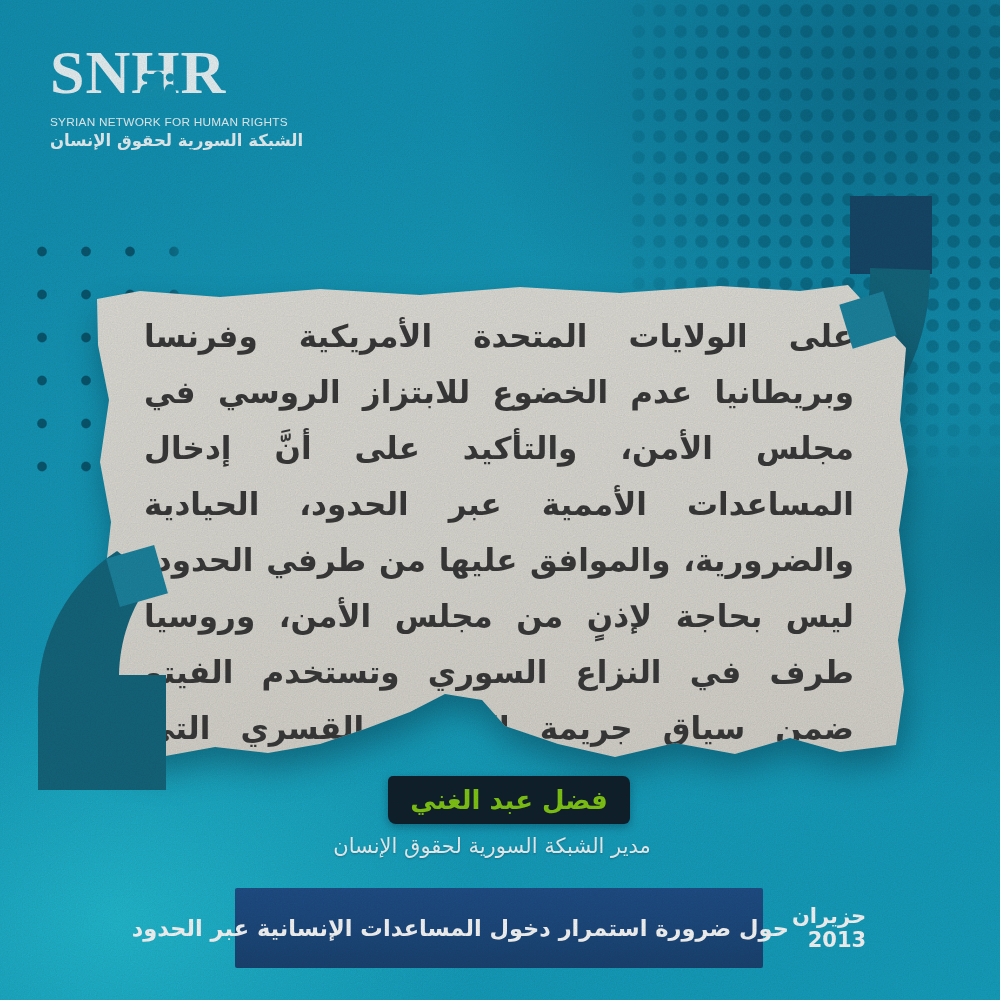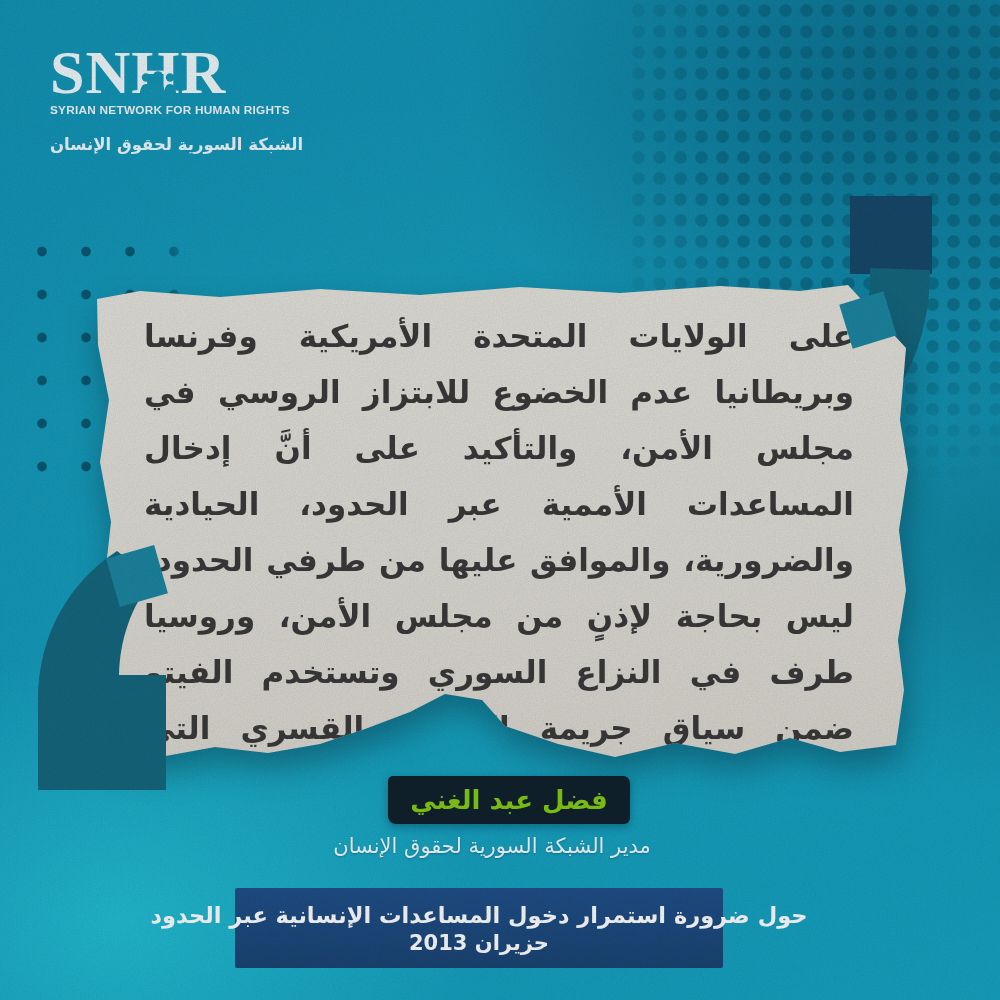--- a/index.html
+++ b/index.html
@@ -58,43 +58,43 @@
     font-weight:bold;font-size:31px;line-height:56px;color:#3b3b3b;
   }
 
   
   .logo{position:absolute;left:50px;top:44px;width:260px;z-index:7;color:#eef9fb;}
   .logo-acronym{
     font-family:"Liberation Serif","DejaVu Serif",serif;font-weight:bold;
     font-size:62px;line-height:56px;letter-spacing:1px;
   }
   .logo-people{position:absolute;left:88px;top:27px;}
-  .logo-en{font-family:"Liberation Sans",sans-serif;font-weight:bold;
-           font-size:11.8px;letter-spacing:0.25px;margin-top:3px;white-space:nowrap;}
-  .logo-ar{direction:rtl;text-align:left;font-weight:bold;font-size:16.5px;margin-top:18px;}
+  .logo-en{font-family:"Liberation Sans",sans-serif;font-weight:normal;
+           font-size:11.8px;letter-spacing:0.25px;margin-top:15px;white-space:nowrap;}
+  .logo-ar{direction:rtl;text-align:left;font-weight:bold;font-size:16.5px;margin-top:2px;}
 
   
   .badge{
     position:absolute;left:388px;top:776px;width:242px;height:48px;z-index:7;
     background:#11222e;border-radius:5px 7px 6px 8px;
     display:flex;align-items:center;justify-content:center;
     box-shadow:0 3px 8px rgba(6,30,42,0.35);
   }
   .badge-name{direction:rtl;color:#84cc16;font-weight:bold;font-size:26px;}
   .subtitle{
     position:absolute;left:242px;top:834px;width:500px;z-index:7;
     direction:rtl;text-align:center;color:#f4fbfd;font-size:21px;
     text-shadow:0 1px 2px rgba(10,60,80,0.35);
   }
 
   
   .banner{
-    position:absolute;left:235px;top:888px;width:488px;height:80px;z-index:7;
+    position:absolute;left:235px;top:888px;width:528px;height:80px;z-index:7;
     background:linear-gradient(180deg,#20508a 0%, #1d4a7e 60%, #1b4574 100%);
-    display:flex;flex-direction:column;align-items:center;justify-content:center;
+    display:flex;flex-direction:row;align-items:center;justify-content:center;
     gap:3px;border-radius:2px;
   }
   .banner-line1{direction:rtl;color:#ffffff;font-weight:bold;font-size:22.5px;white-space:nowrap;}
   .banner-line2{direction:rtl;color:#ffffff;font-weight:bold;font-size:21px;}
 
   
   .noise{position:absolute;left:0;top:0;z-index:20;pointer-events:none;opacity:0.5;}
 </style>
 </head>
 <body>

